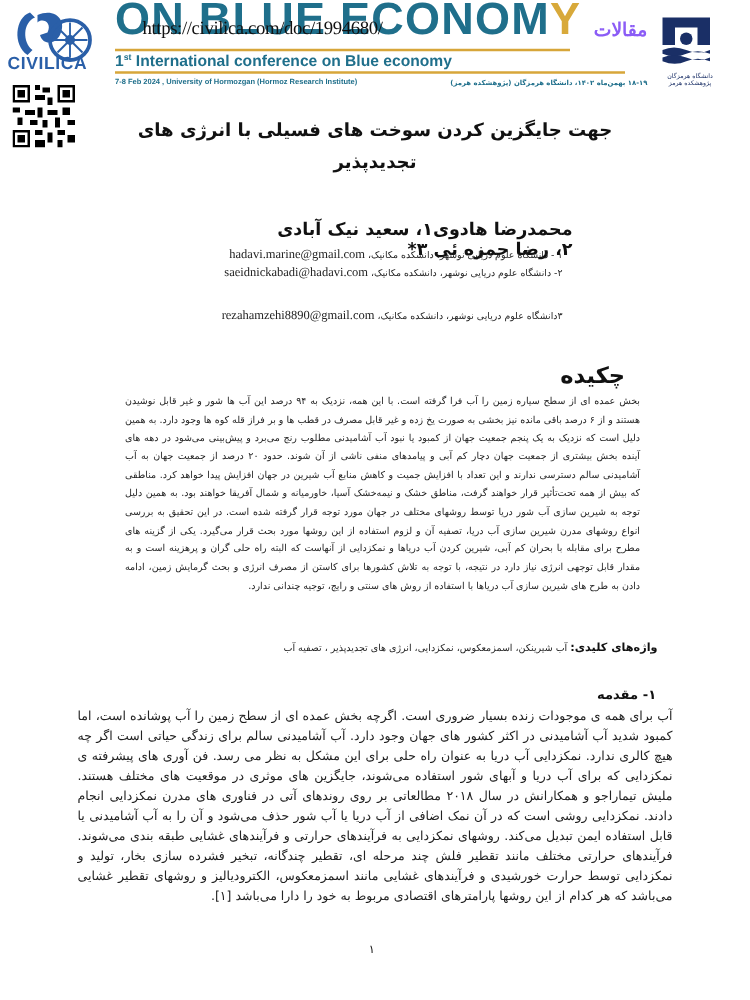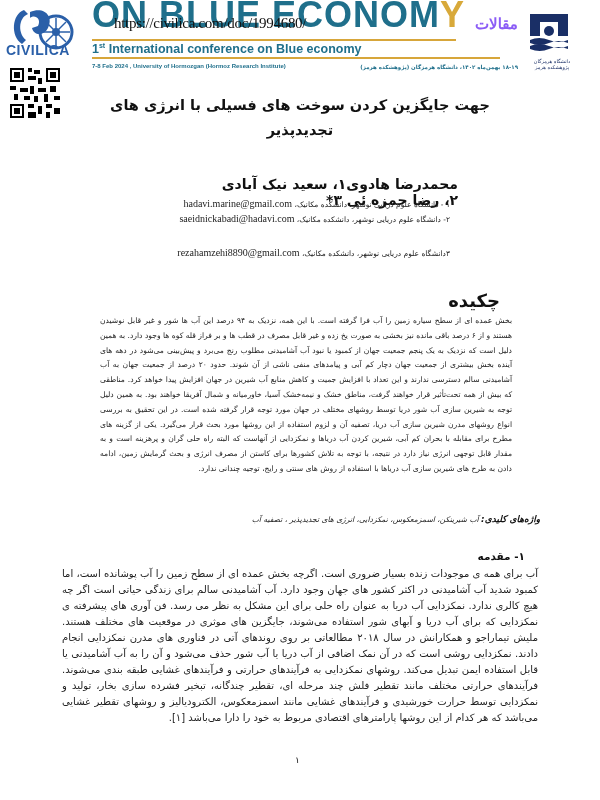--- a/index.html
+++ b/index.html
@@ -24,21 +24,21 @@
   .uni-logo { position: absolute; left: 528px; top: 12px; width: 42px; height: 42px; }
   .uni-text { position: absolute; left: 524px; top: 58px; width: 56px; text-align: center; direction: rtl; font-size: 5px; color: #1a2f66; line-height: 6px; }
 
   .title { position: absolute; left: 80px; top: 93px; width: 440px; direction: rtl; text-align: center; font-weight: bold; font-size: 14.5px; line-height: 25px; color: #111; }
   .authors { position: absolute; left: 180px; top: 176px; width: 240px; direction: rtl; text-align: right; font-weight: bold; font-size: 14px; color: #111; margin-left: 38px; }
   .affil { position: absolute; left: 160px; width: 290px; direction: rtl; text-align: right; font-size: 7.5px; color: #222; white-space: nowrap; }
   .affil .email { font-family: "Liberation Serif", serif; font-size: 10px; text-align: center; }
 
   .abs-head { position: absolute; right: 100px; top: 290px; direction: rtl; font-weight: bold; font-size: 18px; color: #111; }
   .abstract { position: absolute; left: 100px; top: 314px; width: 412px; direction: rtl; text-align: justify; font-size: 7.6px; line-height: 14.8px; color: #222; }
-  .keywords { position: absolute; left: 220px; top: 514px; width: 320px; direction: rtl; text-align: right; font-size: 7.6px; color: #222; white-space: nowrap; font-style: italic; }
+  .keywords { position: absolute; left: 206px; top: 514px; width: 320px; direction: rtl; text-align: right; font-size: 7.6px; color: #222; white-space: nowrap; }
   .keywords b { font-size: 9px; color: #111; }
   .sec-head { position: absolute; right: 75px; top: 550px; direction: rtl; font-weight: bold; font-size: 10.5px; color: #111; }
   .intro { position: absolute; left: 62px; top: 566px; width: 476px; direction: rtl; text-align: justify; font-size: 10px; line-height: 16px; color: #222; }
   .page-num { position: absolute; left: 295px; top: 755px; font-size: 9px; color: #111; }
 </style>
 </head>
 <body>
 
 <div class="header">
   <svg class="civilica-logo" viewBox="0 0 78 50">

